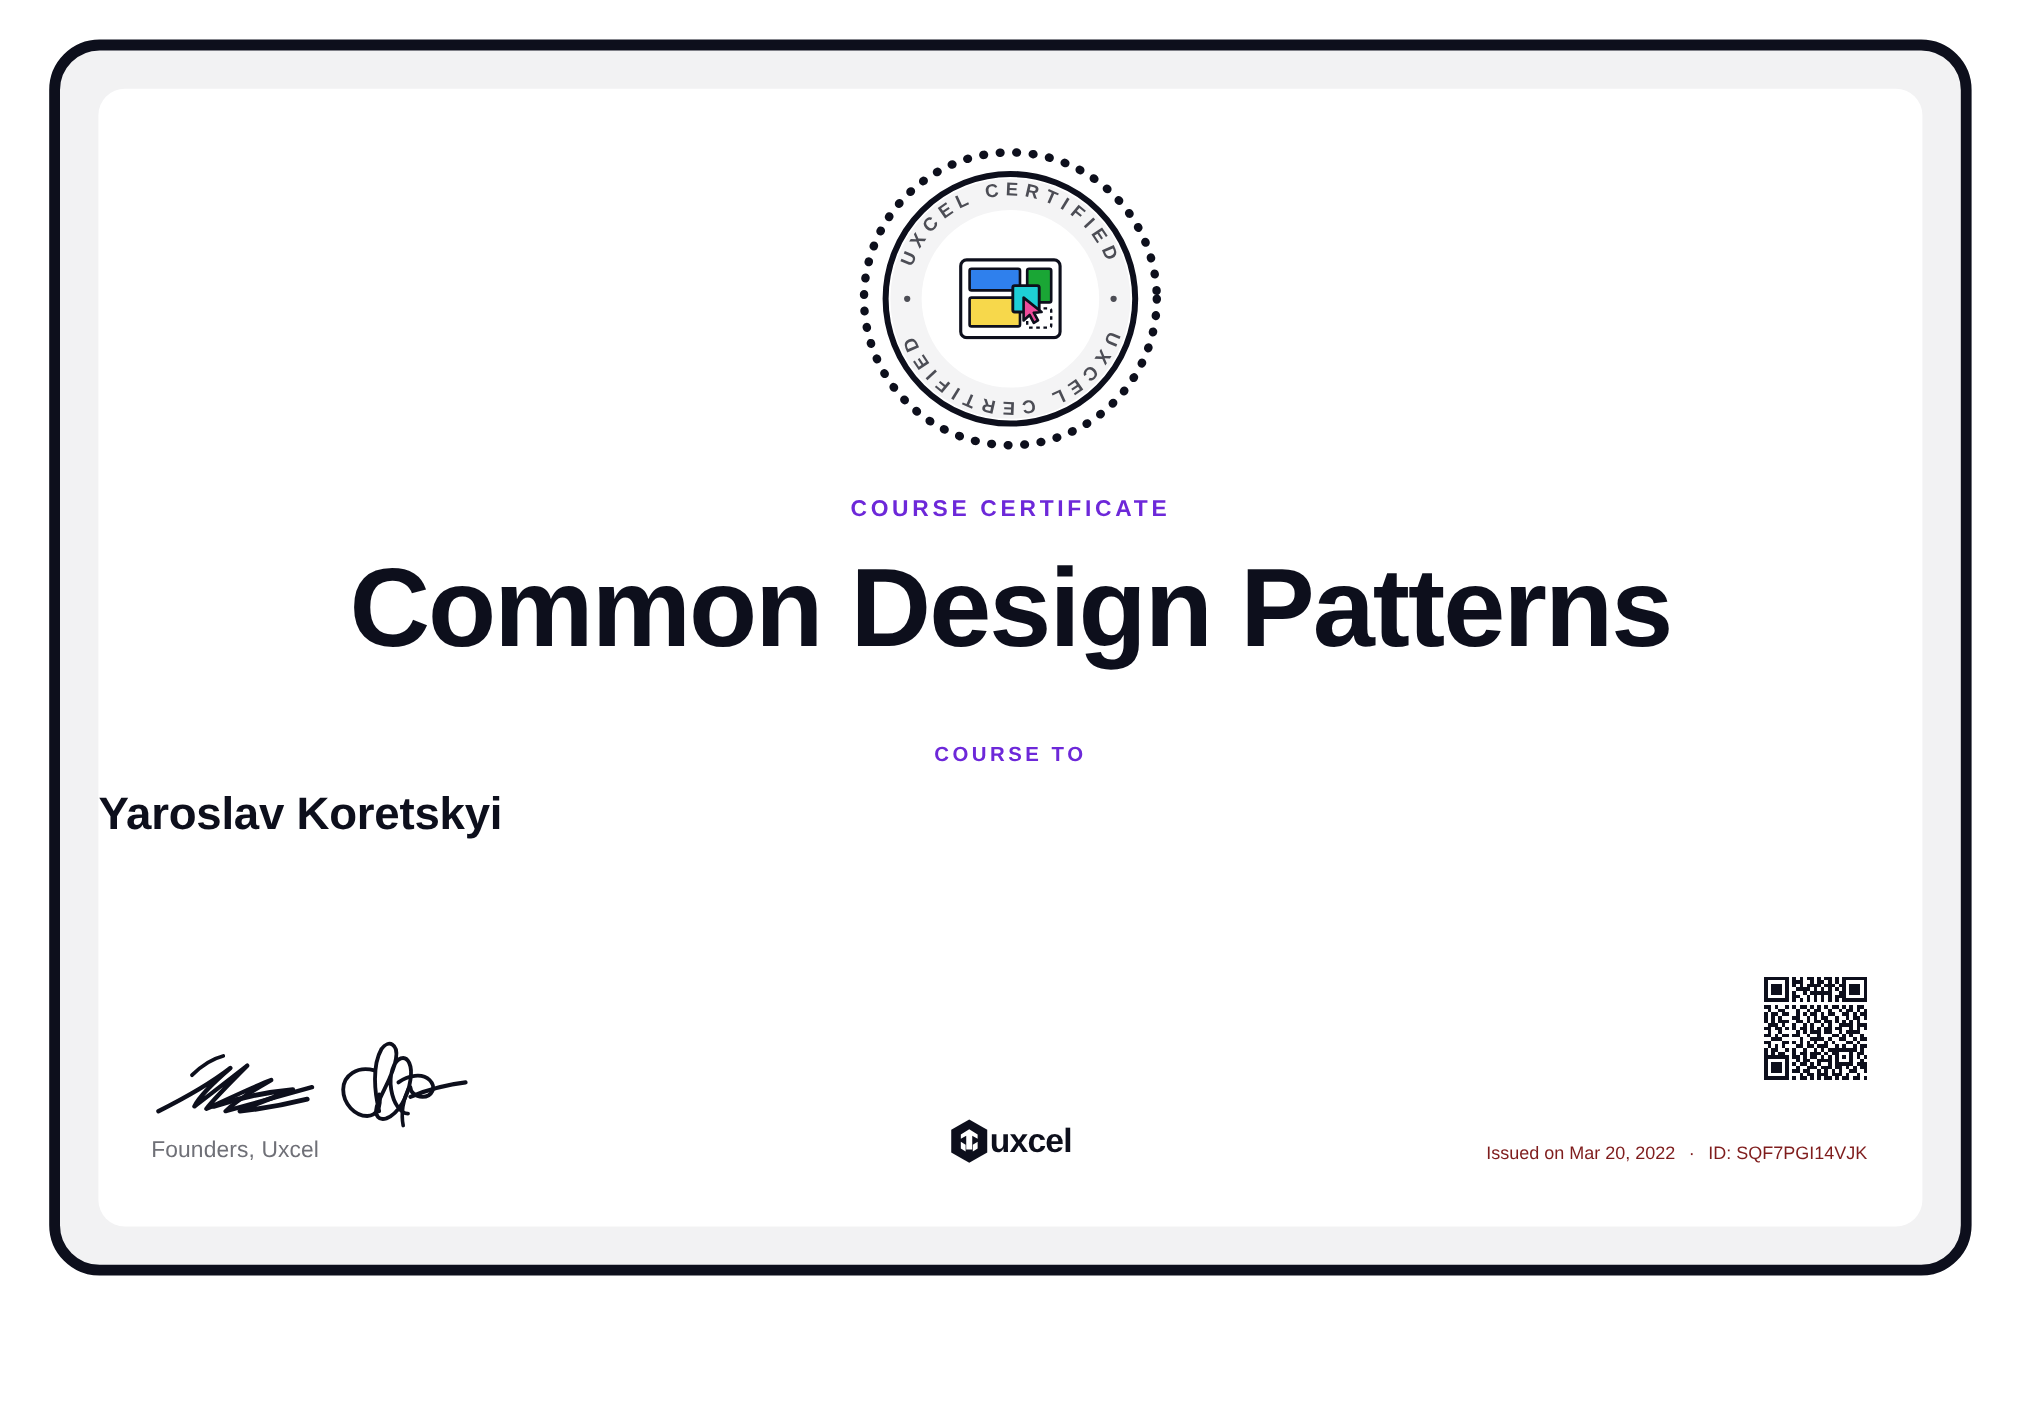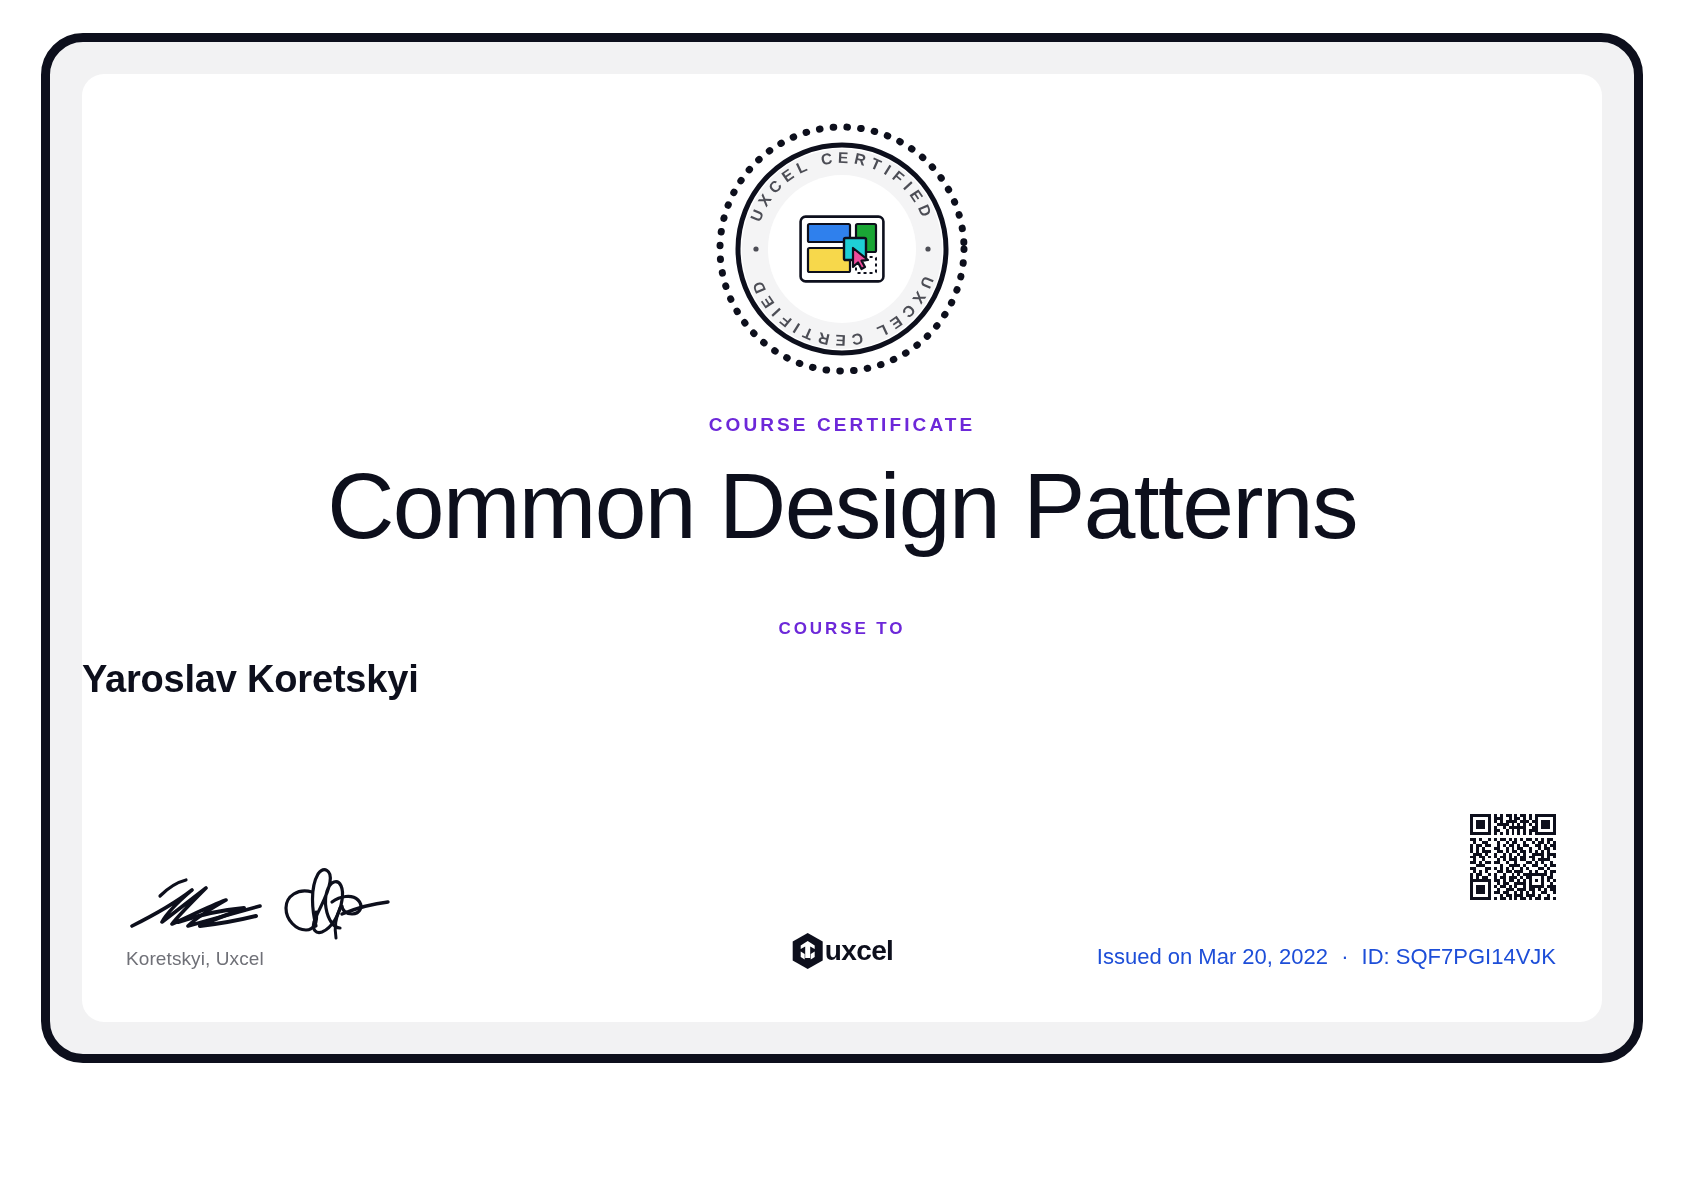--- a/index.html
+++ b/index.html
@@ -74,21 +74,21 @@
   #eyebrow-course { top: 340px; }
   #eyebrow-issued { top: 545px; font-size: 17px; letter-spacing: 2.9px; }
 
   .cert-title {
     position: absolute;
     left: 0; right: 0;
     top: 382px;
     text-align: center;
     color: #0d0f1c;
     font-size: 93px;
-    font-weight: normal;
+    font-weight: bold;
     letter-spacing: -1.6px;
     line-height: 1.08;
     font-stretch: condensed;
   }
 
   .recipient {
     position: absolute;
     left: 0; right: 0;
     top: 584px;
     text-align: left;
@@ -138,22 +138,22 @@
     font-size: 28px;
     font-weight: bold;
     letter-spacing: -0.6px;
   }
 
   .meta-block {
     position: absolute;
     right: 46px;
     bottom: 52px;
     text-align: right;
-    color: #1d4ed8;
-    font-size: 22px;
+    color: #7f1d1d;
+    font-size: 15px;
     white-space: nowrap;
   }
   .meta-sep { padding: 0 7px; }
 
   .qr-wrap {
     position: absolute;
     right: 46px;
     bottom: 122px;
     width: 86px;
     height: 86px;
@@ -231,21 +231,21 @@
             <path d="M 190 64 C 186 48 184 26 192 12 C 198 4 206 8 204 20
                      C 202 34 192 48 188 60 C 186 68 190 72 196 70
                      C 206 66 214 52 216 38 C 218 26 214 18 208 20
                      C 202 22 198 34 200 46 C 202 58 208 66 214 66" stroke-width="3.2"></path>
             <path d="M 206 40 C 214 34 226 32 232 38 C 238 44 234 52 226 52
                      C 220 52 216 48 216 44" stroke-width="3.2"></path>
             <path d="M 216 52 C 226 48 244 42 262 40" stroke-width="3.4"></path>
             <path d="M 214 46 C 210 54 208 66 210 76" stroke-width="3"></path>
           </g>
         </svg>
-        <div class="sig-caption">Koretskyi, Uxcel</div>
+        <div class="sig-caption">Founders, Uxcel</div>
       </div>
 
       <div class="brand-block">
         <svg class="brand-mark" viewBox="0 0 34 38">
           <path d="M17 1 L32 9.5 L32 28.5 L17 37 L2 28.5 L2 9.5 Z" fill="#0d0f1c" rx="3"></path>
           <path d="M17 9 L24 13.5 L24 17 L19.5 14.5 L19.5 26 L14.5 26 L14.5 14.5 L10 17 L10 13.5 Z" fill="#ffffff"></path>
           <path d="M10 19.5 L14 22 L14 27.5 L10 25 Z" fill="#ffffff"></path>
           <path d="M24 19.5 L20 22 L20 27.5 L24 25 Z" fill="#ffffff"></path>
         </svg>
         <span class="brand-word">uxcel</span>

